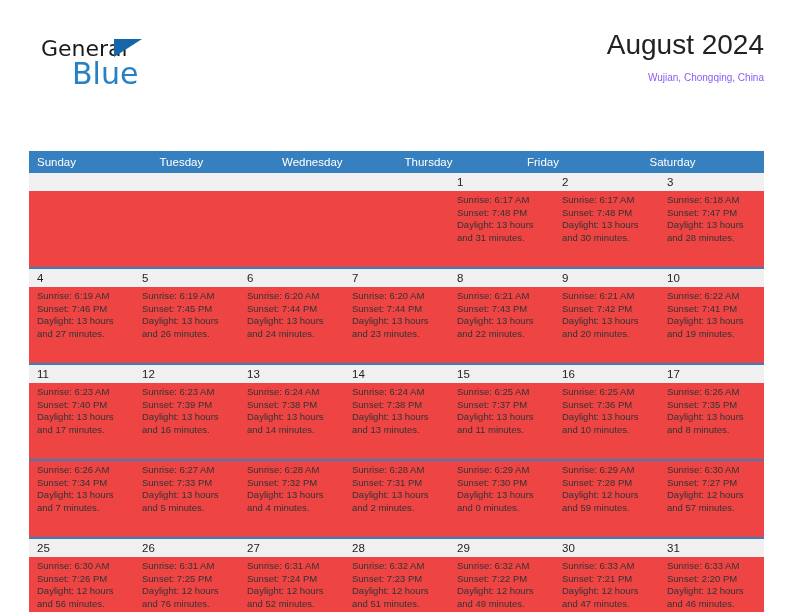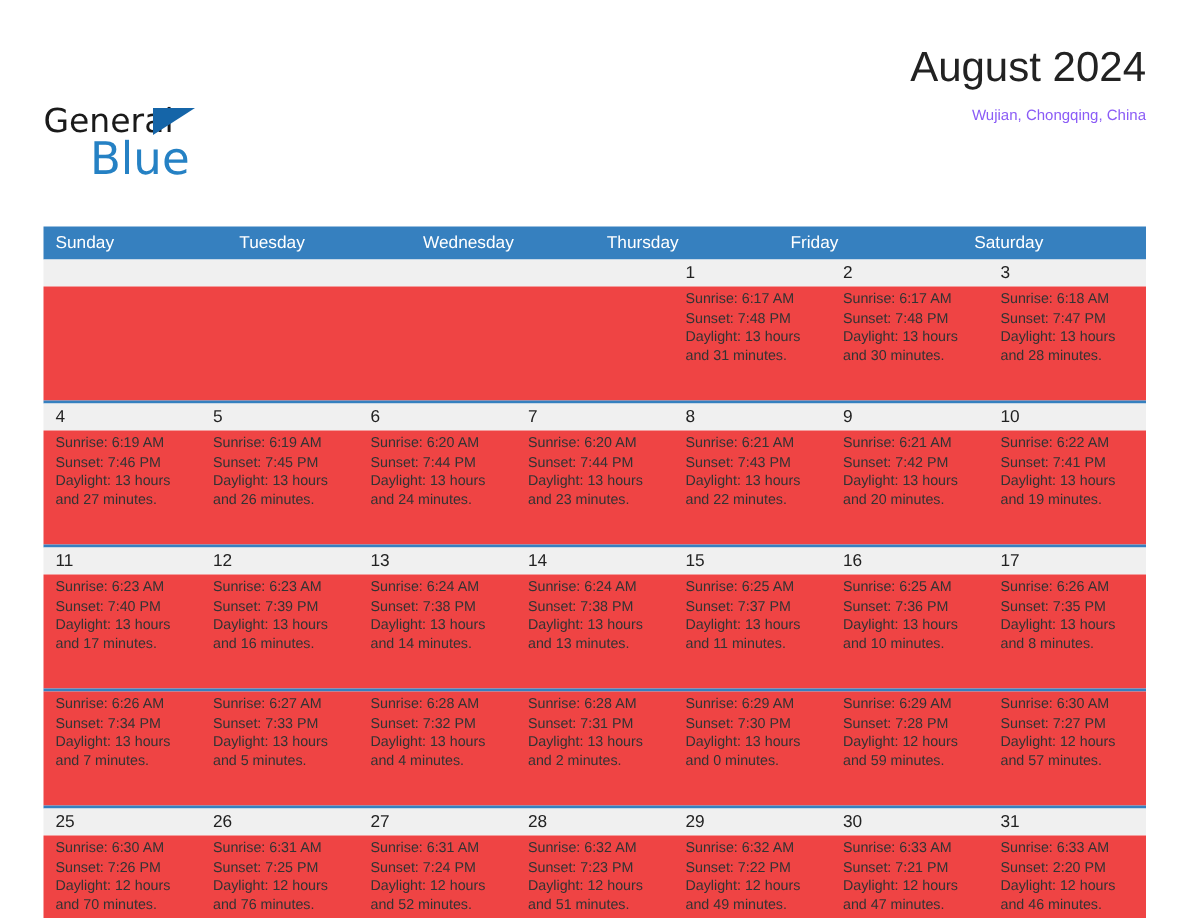--- a/index.html
+++ b/index.html
@@ -24,25 +24,24 @@
   
   .header {
     position: absolute;
     left: 29px;
     top: 28px;
     right: 28px;
     height: 72px;
   }
   .logo {
     position: absolute;
-    left: 0;
+    left: 12px;
     top: 8px;
     width: 200px;
     height: 52px;
-    margin-top: 33px;
   }
   .logo-general {
     position: absolute;
     left: 0;
     top: 0;
     font-size: 22px;
     letter-spacing: 0px;
     color: #1a1a1a;
     font-family: "DejaVu Sans", sans-serif;
     font-weight: 400;
@@ -377,21 +376,21 @@
             <div class="datecell">28</div>
             <div class="datecell">29</div>
             <div class="datecell">30</div>
             <div class="datecell">31</div>
           </div>
           <div class="week-bodyrow">
             <div class="bodycell">
               <div>Sunrise: 6:30 AM</div>
               <div>Sunset: 7:26 PM</div>
               <div>Daylight: 12 hours</div>
-              <div>and 70 minutes.</div>
+              <div>and 56 minutes.</div>
             </div>
             <div class="bodycell">
               <div>Sunrise: 6:31 AM</div>
               <div>Sunset: 7:25 PM</div>
               <div>Daylight: 12 hours</div>
               <div>and 76 minutes.</div>
             </div>
             <div class="bodycell">
               <div>Sunrise: 6:31 AM</div>
               <div>Sunset: 7:24 PM</div>

